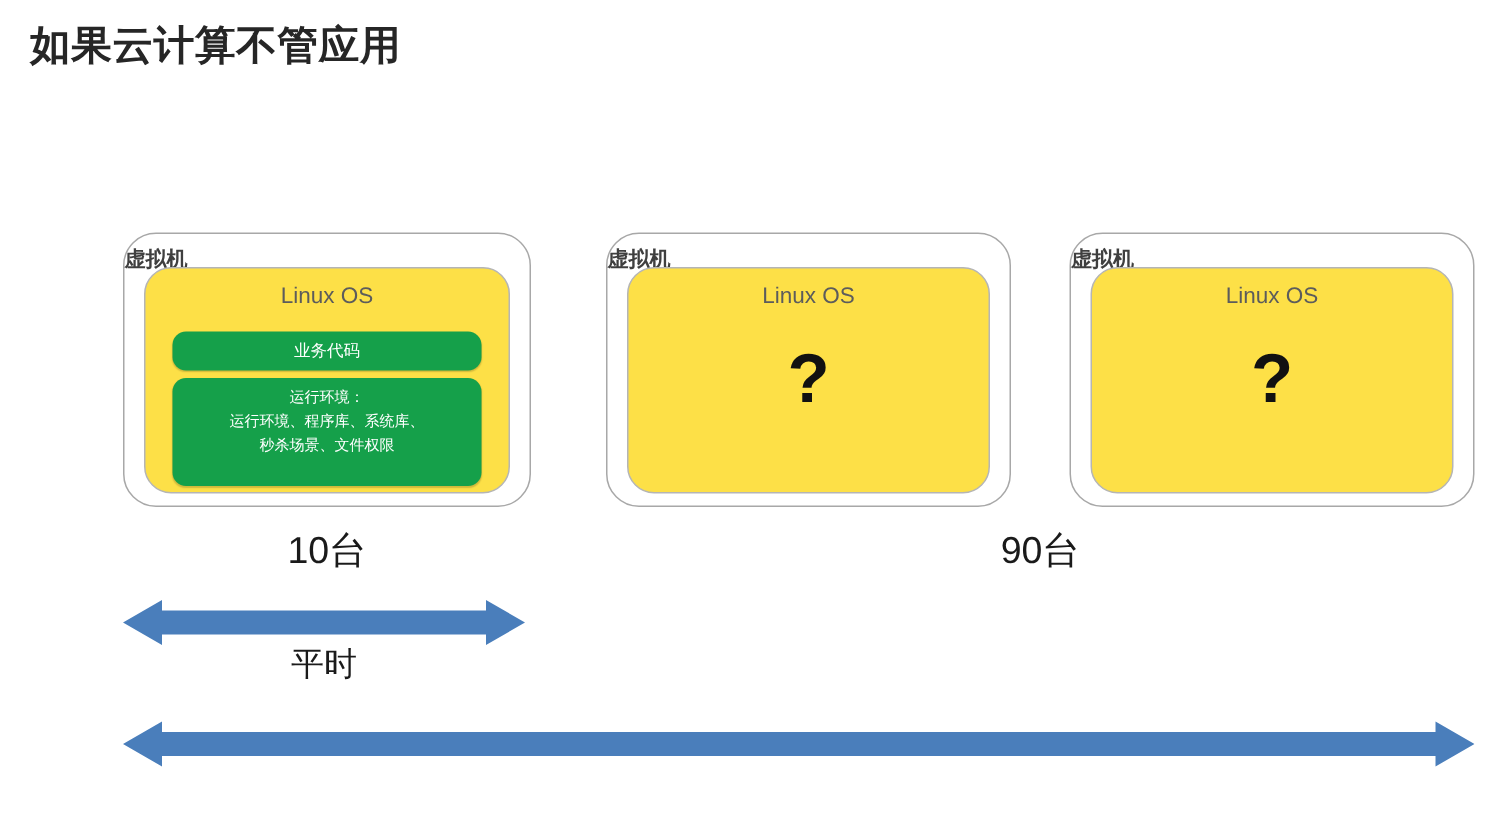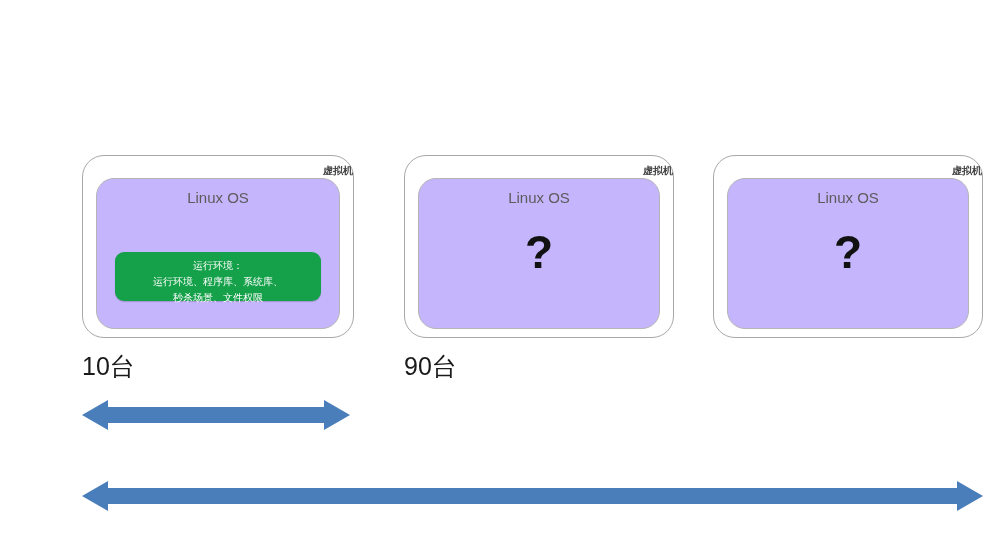--- a/index.html
+++ b/index.html
@@ -46,35 +46,35 @@
   }
   .vm-box.vm-1 { left: 82px;  width: 272px; }
   .vm-box.vm-2 { left: 404px; width: 270px; }
   .vm-box.vm-3 { left: 713px; width: 270px; }
 
   .vm-title {
     position: absolute;
     left: 0;
     right: 0;
     top: 8px;
-    text-align: right;
-    font-size: 10px;
+    text-align: left;
+    font-size: 14px;
     font-weight: bold;
     color: #3f3f3f;
   }
 
   .vm-inner {
     position: absolute;
     left: 13px;
     right: 13px;
     top: 22px;
     bottom: 8px;
     border: 1px solid #b5b5b5;
     border-radius: 18px;
-    background: #c4b5fd;
+    background: #fde047;
     box-sizing: border-box;
   }
 
   .os-label {
     position: absolute;
     left: 0;
     right: 0;
     top: 10px;
     text-align: center;
     font-size: 15px;
@@ -107,32 +107,33 @@
     box-shadow: 0 1px 1px rgba(0,0,0,0.18);
   }
   .green-app {
     top: 42px;
     height: 26px;
     line-height: 26px;
     font-size: 11px;
   }
   .green-runtime {
     top: 73px;
-    height: 49px;
+    height: 72px;
     font-size: 10px;
     padding-top: 6px;
     line-height: 16px;
   }
   .green-runtime .rt-line { display: block; white-space: nowrap; }
 
   
   .count-label {
     position: absolute;
     font-size: 25px;
     color: #1a1a1a;
+    text-align: center;
     white-space: nowrap;
   }
   #count-10 { left: 82px;  width: 272px; top: 350px; }
   #count-90 { left: 404px; width: 579px; top: 350px; }
 
   
   .arrow {
     position: absolute;
     height: 34px;
   }
@@ -149,26 +150,28 @@
     white-space: nowrap;
   }
   #caption-normal { left: 82px;  width: 268px; top: 428px; }
   #caption-peak   { left: 82px;  width: 901px; top: 510px; }
 </style>
 </head>
 <body>
 
 <div id="slide">
 
+  <div id="slide-title">如果云计算不管应用</div>
 
   <div class="vm-box vm-1">
     <div class="vm-title">虚拟机</div>
     <div class="vm-inner">
       <div class="os-label">Linux OS</div>
 
+      <div class="green-block green-app">业务代码</div>
 
       <div class="green-block green-runtime">
         <span class="rt-line">运行环境：</span>
         <span class="rt-line">运行环境、程序库、系统库、</span>
         <span class="rt-line">秒杀场景、文件权限</span>
       </div>
     </div>
   </div>
 
   <div class="vm-box vm-2">
@@ -189,20 +192,21 @@
 
   <div id="count-10" class="count-label">10台</div>
 
   <div id="count-90" class="count-label">90台</div>
 
   <div id="arrow-normal" class="arrow">
     <svg viewBox="0 0 268 34" preserveAspectRatio="none">
       <polygon points="0,17 26,2 26,9 242,9 242,2 268,17 242,32 242,25 26,25 26,32" fill="#4a7ebb"></polygon>
     </svg>
   </div>
+  <div id="caption-normal" class="arrow-caption">平时</div>
 
   <div id="arrow-peak" class="arrow">
     <svg viewBox="0 0 901 34" preserveAspectRatio="none">
       <polygon points="0,17 26,2 26,9 875,9 875,2 901,17 875,32 875,25 26,25 26,32" fill="#4a7ebb"></polygon>
     </svg>
   </div>
 
 </div>
 
 </body></html>

